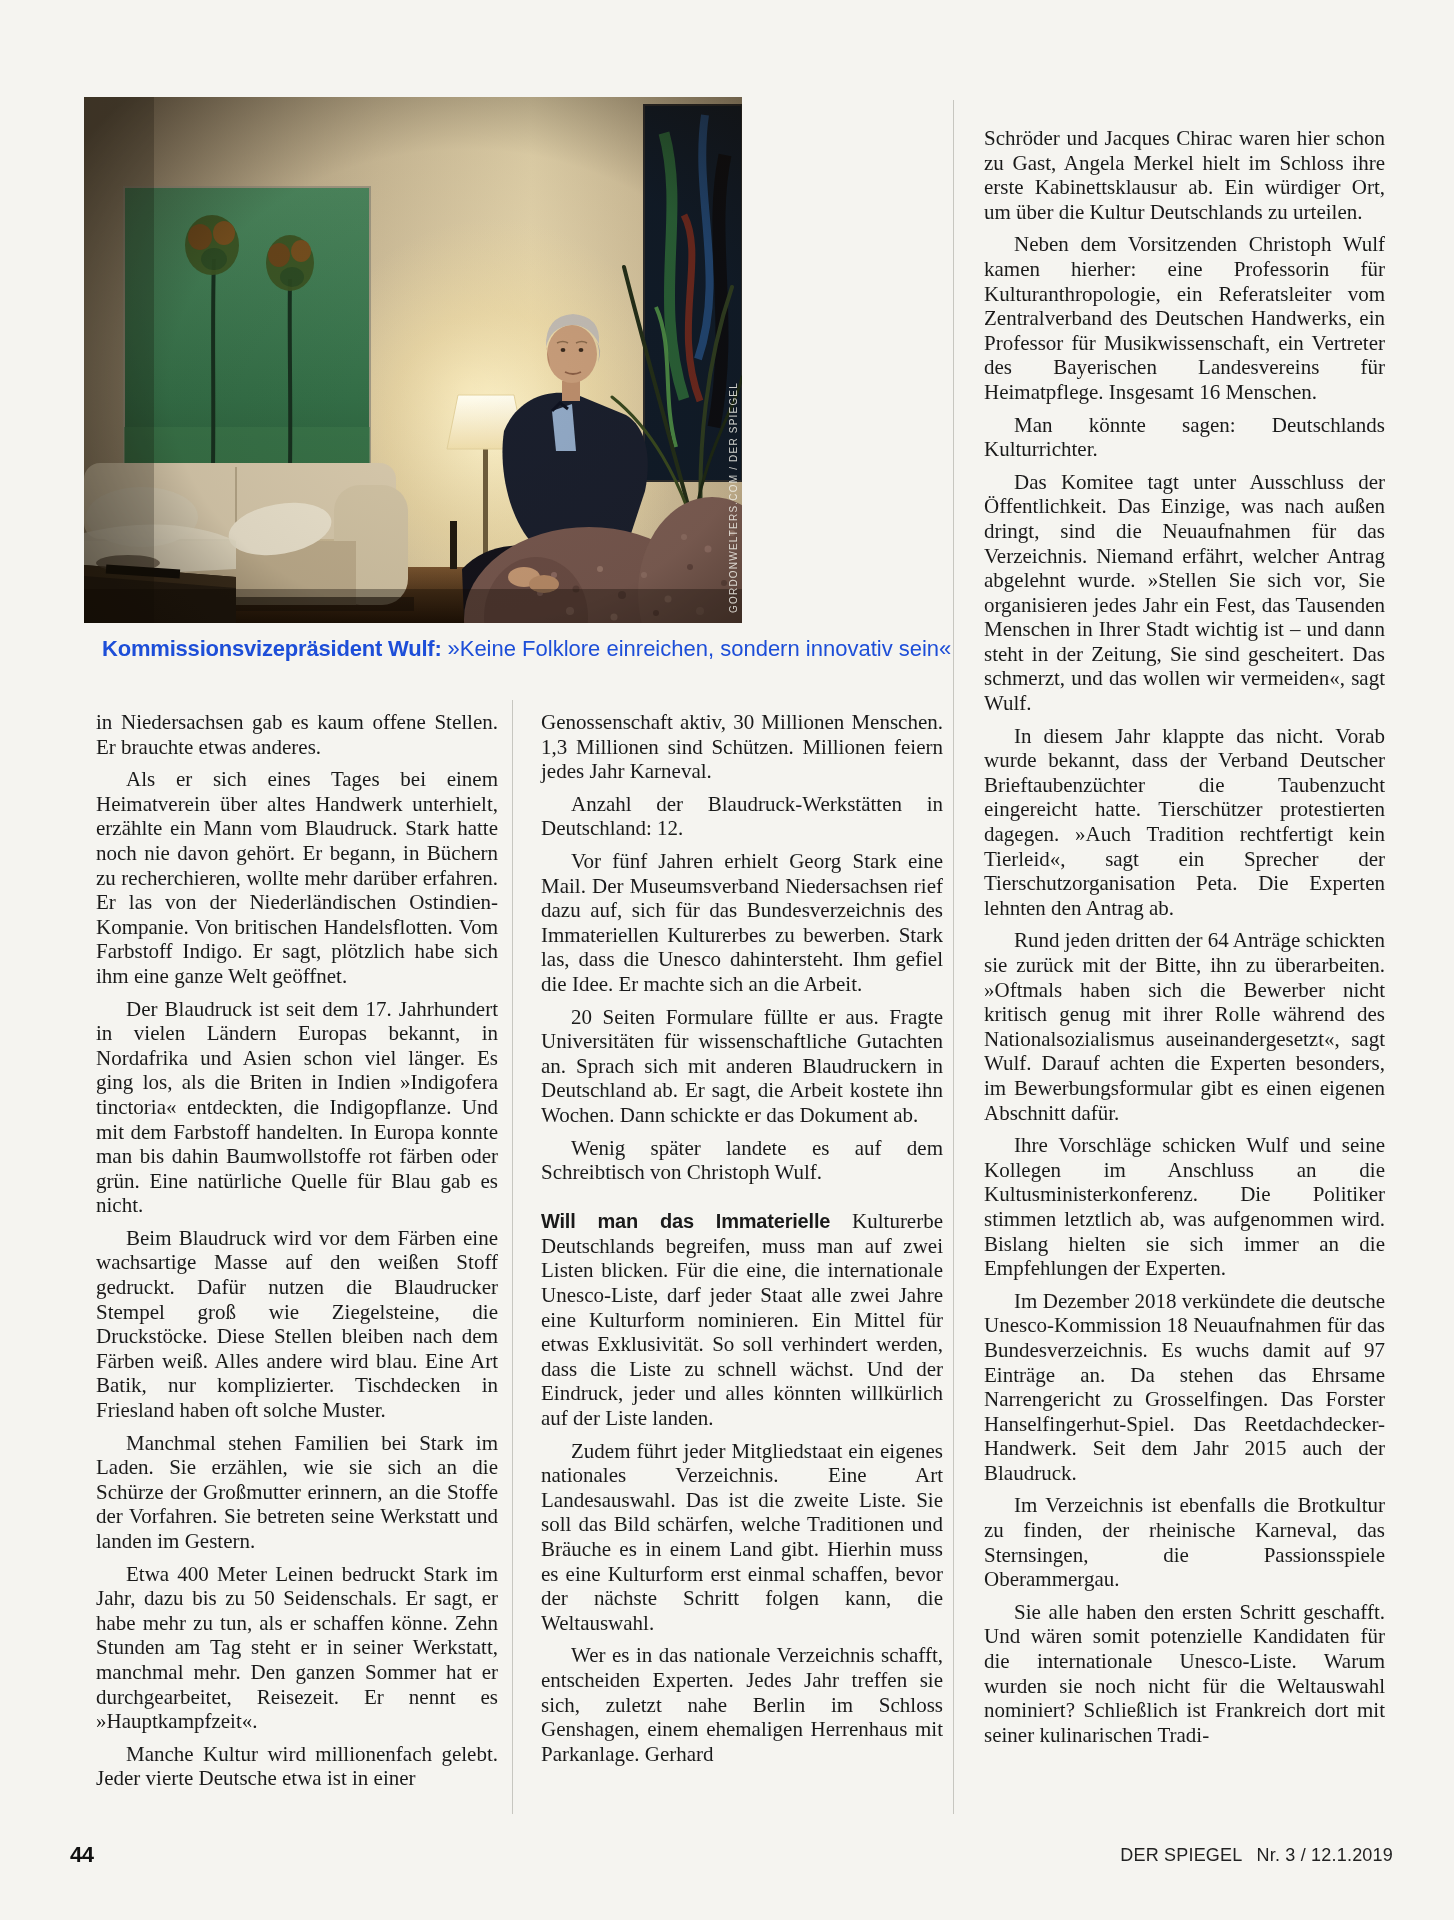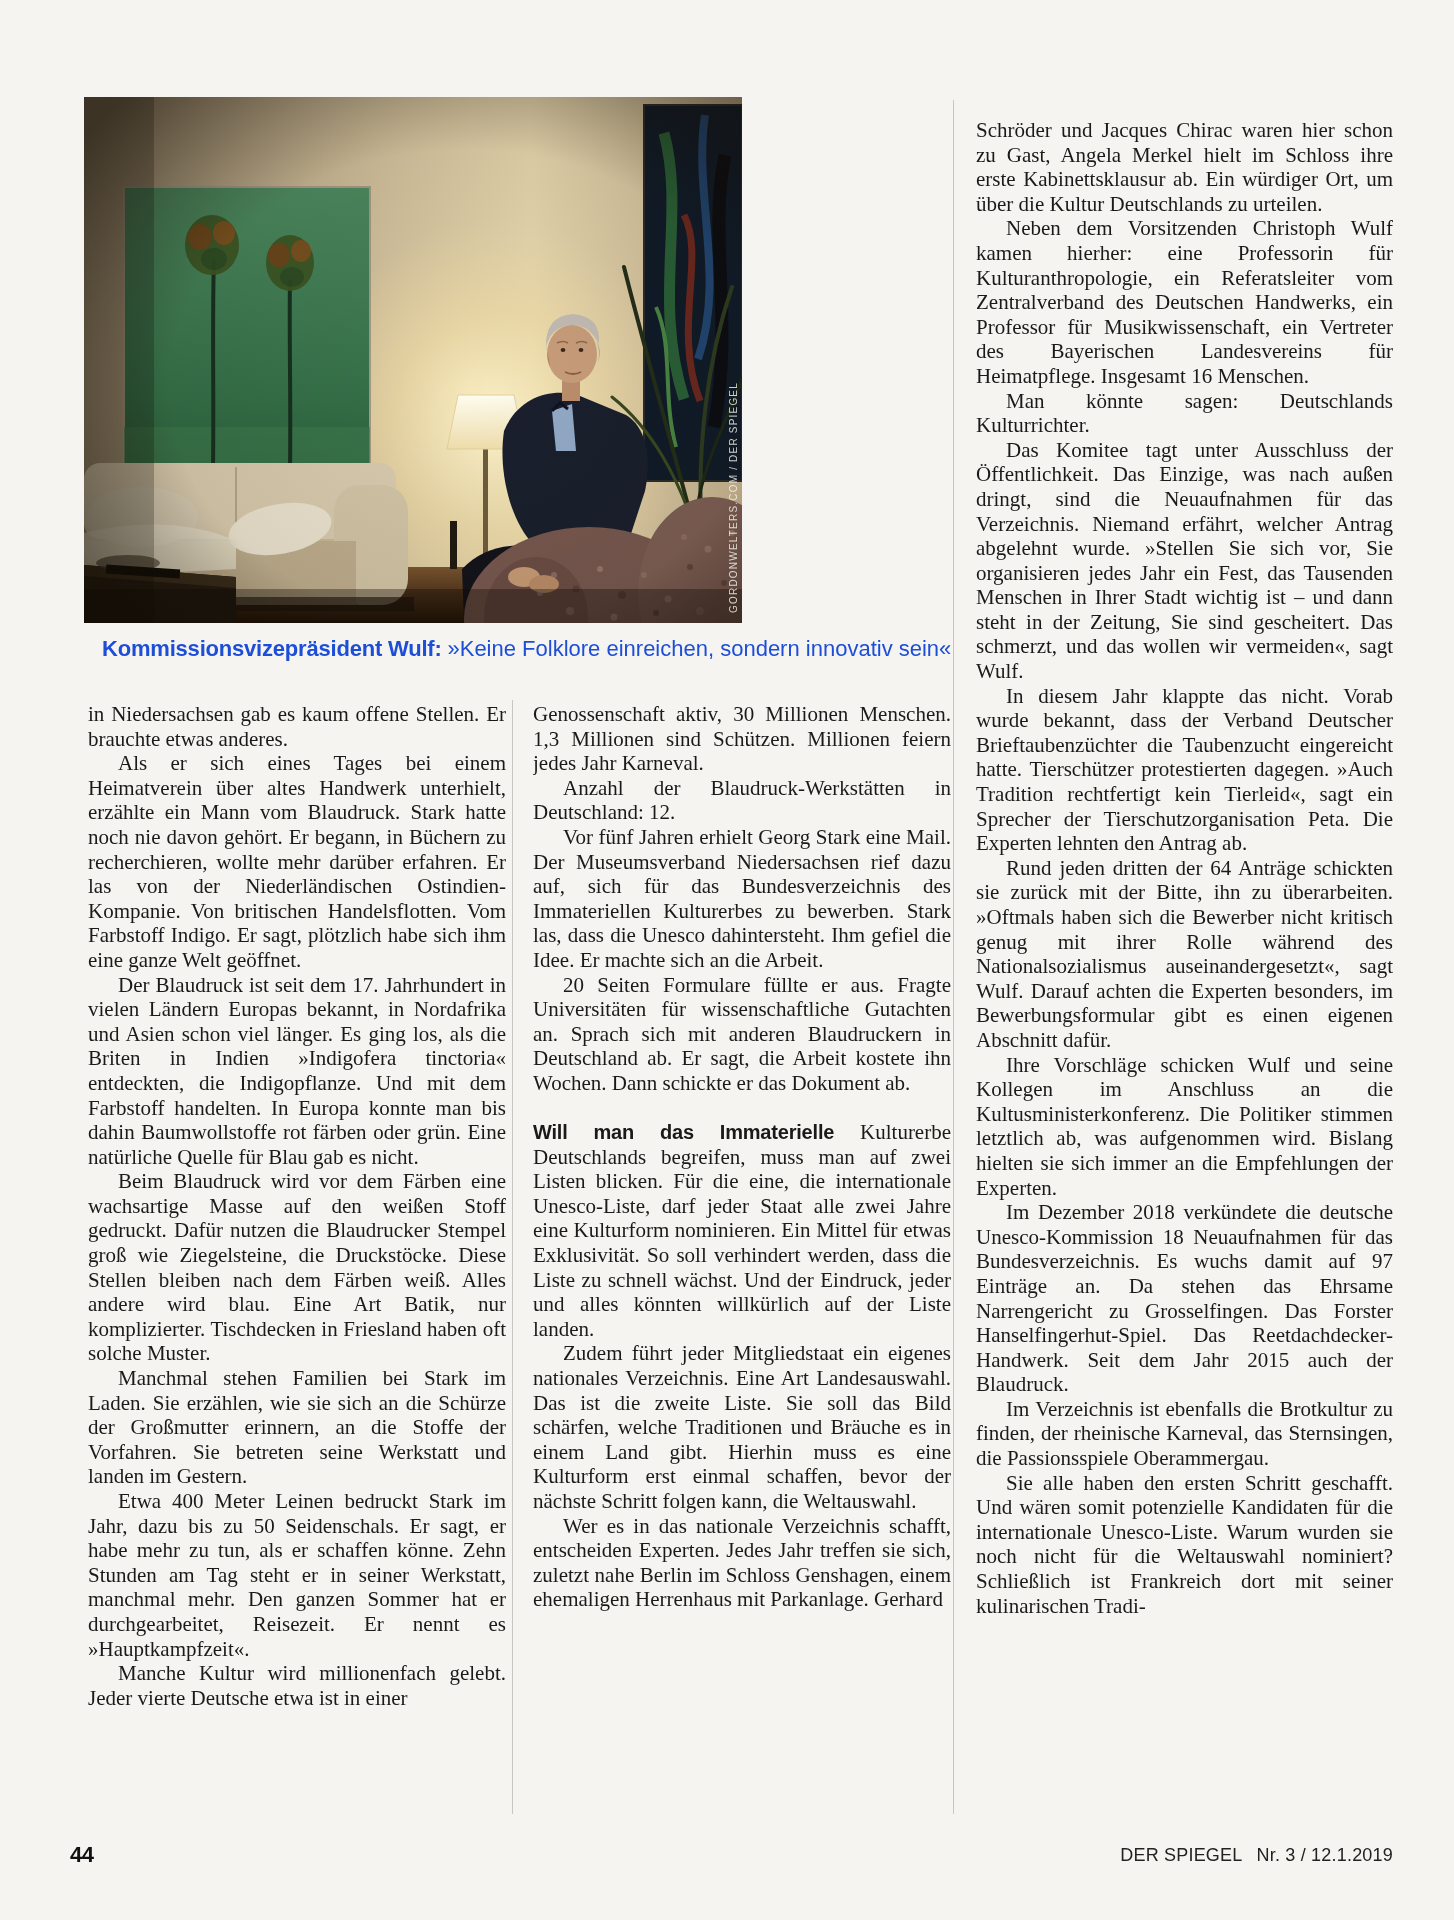--- a/index.html
+++ b/index.html
@@ -35,21 +35,21 @@
   }
   .caption-bold{font-weight:700;letter-spacing:-0.2px;}
   
   .column{
     position:absolute;overflow:hidden;
   }
   #col-left  {left:88px;  top:702px; width:418px; height:1112px;}
   #col-middle{left:533px; top:702px; width:418px; height:1112px;}
   #col-right {left:976px; top:118px; width:417px; height:1696px;}
   .para{
-    margin:0;
+    margin:8px;
     font-size:21px;line-height:24.6px;
     text-align:justify;
     hyphens:auto;-webkit-hyphens:auto;
     color:#1a1a1a;
   }
   .para.indent{text-indent:30px;}
   .para.gap{margin-top:24.6px;}
   .lead-in{
     font-family:"Liberation Sans", sans-serif;
     font-weight:700;font-size:20px;letter-spacing:-0.2px;
@@ -243,20 +243,21 @@
       <p class="para indent">Beim Blaudruck wird vor dem Färben eine wachsartige Masse auf den weißen Stoff gedruckt. Dafür nutzen die Blaudrucker Stempel groß wie Ziegelsteine, die Druckstöcke. Diese Stellen bleiben nach dem Färben weiß. Alles andere wird blau. Eine Art Batik, nur komplizierter. Tischdecken in Friesland haben oft solche Muster.</p>
       <p class="para indent">Manchmal stehen Familien bei Stark im Laden. Sie erzählen, wie sie sich an die Schürze der Großmutter erinnern, an die Stoffe der Vorfahren. Sie betreten seine Werkstatt und landen im Gestern.</p>
       <p class="para indent">Etwa 400 Meter Leinen bedruckt Stark im Jahr, dazu bis zu 50 Seidenschals. Er sagt, er habe mehr zu tun, als er schaffen könne. Zehn Stunden am Tag steht er in seiner Werkstatt, manchmal mehr. Den ganzen Sommer hat er durchgearbeitet, Reisezeit. Er nennt es »Hauptkampfzeit«.</p>
       <p class="para indent">Manche Kultur wird millionenfach gelebt. Jeder vierte Deutsche etwa ist in einer</p>
     </div>
   <div class="column" id="col-middle">
       <p class="para">Genossenschaft aktiv, 30 Millionen Menschen. 1,3 Millionen sind Schützen. Millionen feiern jedes Jahr Karneval.</p>
       <p class="para indent">Anzahl der Blaudruck-Werkstätten in Deutschland: 12.</p>
       <p class="para indent">Vor fünf Jahren erhielt Georg Stark eine Mail. Der Museumsverband Niedersachsen rief dazu auf, sich für das Bundesverzeichnis des Immateriellen Kulturerbes zu bewerben. Stark las, dass die Unesco dahintersteht. Ihm gefiel die Idee. Er machte sich an die Arbeit.</p>
       <p class="para indent">20 Seiten Formulare füllte er aus. Fragte Universitäten für wissenschaftliche Gutachten an. Sprach sich mit anderen Blaudruckern in Deutschland ab. Er sagt, die Arbeit kostete ihn Wochen. Dann schickte er das Dokument ab.</p>
+      <p class="para indent">Wenig später landete es auf dem Schreibtisch von Christoph Wulf.</p>
       <p class="para gap"><span class="lead-in">Will man das Immaterielle</span> Kulturerbe Deutschlands begreifen, muss man auf zwei Listen blicken. Für die eine, die internationale Unesco-Liste, darf jeder Staat alle zwei Jahre eine Kulturform nominieren. Ein Mittel für etwas Exklusivität. So soll verhindert werden, dass die Liste zu schnell wächst. Und der Eindruck, jeder und alles könnten willkürlich auf der Liste landen.</p>
       <p class="para indent">Zudem führt jeder Mitgliedstaat ein eigenes nationales Verzeichnis. Eine Art Landesauswahl. Das ist die zweite Liste. Sie soll das Bild schärfen, welche Traditionen und Bräuche es in einem Land gibt. Hierhin muss es eine Kulturform erst einmal schaffen, bevor der nächste Schritt folgen kann, die Weltauswahl.</p>
       <p class="para indent">Wer es in das nationale Verzeichnis schafft, entscheiden Experten. Jedes Jahr treffen sie sich, zuletzt nahe Berlin im Schloss Genshagen, einem ehemaligen Herrenhaus mit Parkanlage. Gerhard</p>
     </div>
   <div class="column" id="col-right">
       <p class="para">Schröder und Jacques Chirac waren hier schon zu Gast, Angela Merkel hielt im Schloss ihre erste Kabinettsklausur ab. Ein würdiger Ort, um über die Kultur Deutschlands zu urteilen.</p>
       <p class="para indent">Neben dem Vorsitzenden Christoph Wulf kamen hierher: eine Professorin für Kulturanthropologie, ein Referatsleiter vom Zentralverband des Deutschen Handwerks, ein Professor für Musikwissenschaft, ein Vertreter des Bayerischen Landesvereins für Heimatpflege. Insgesamt 16 Menschen.</p>
       <p class="para indent">Man könnte sagen: Deutschlands Kulturrichter.</p>
       <p class="para indent">Das Komitee tagt unter Ausschluss der Öffentlichkeit. Das Einzige, was nach außen dringt, sind die Neuaufnahmen für das Verzeichnis. Niemand erfährt, welcher Antrag abgelehnt wurde. »Stellen Sie sich vor, Sie organisieren jedes Jahr ein Fest, das Tausenden Menschen in Ihrer Stadt wichtig ist – und dann steht in der Zeitung, Sie sind gescheitert. Das schmerzt, und das wollen wir vermeiden«, sagt Wulf.</p>
       <p class="para indent">In diesem Jahr klappte das nicht. Vorab wurde bekannt, dass der Verband Deutscher Brieftaubenzüchter die Taubenzucht eingereicht hatte. Tierschützer protestierten dagegen. »Auch Tradition rechtfertigt kein Tierleid«, sagt ein Sprecher der Tierschutzorganisation Peta. Die Experten lehnten den Antrag ab.</p>

